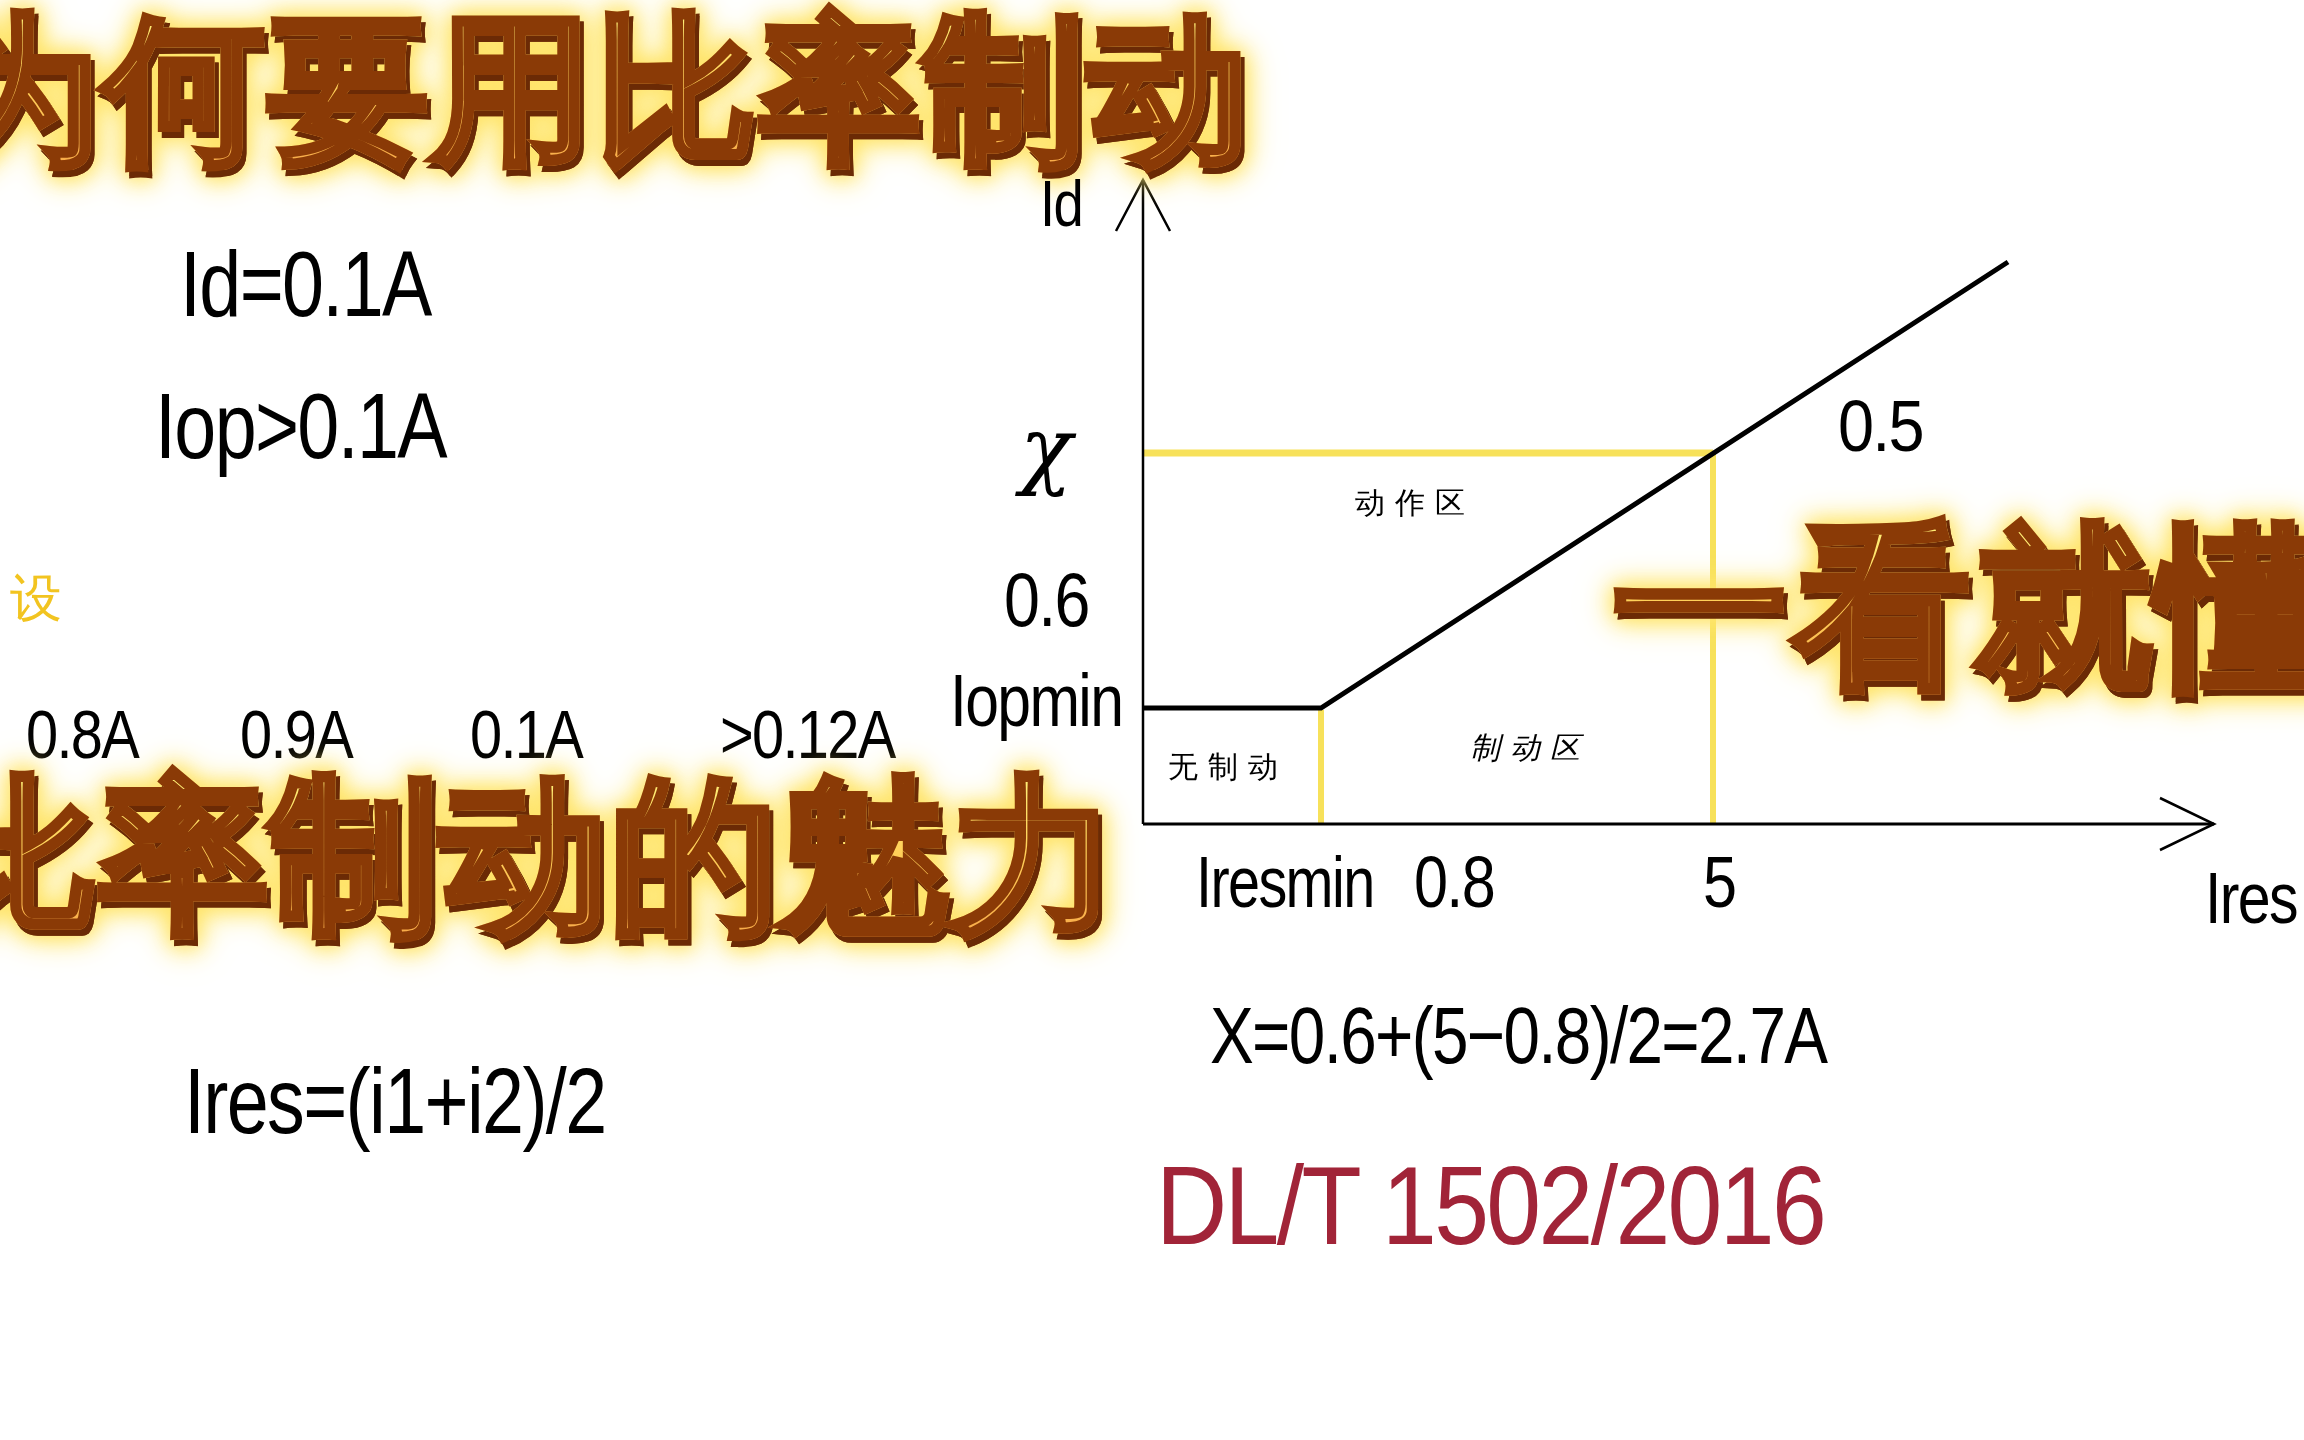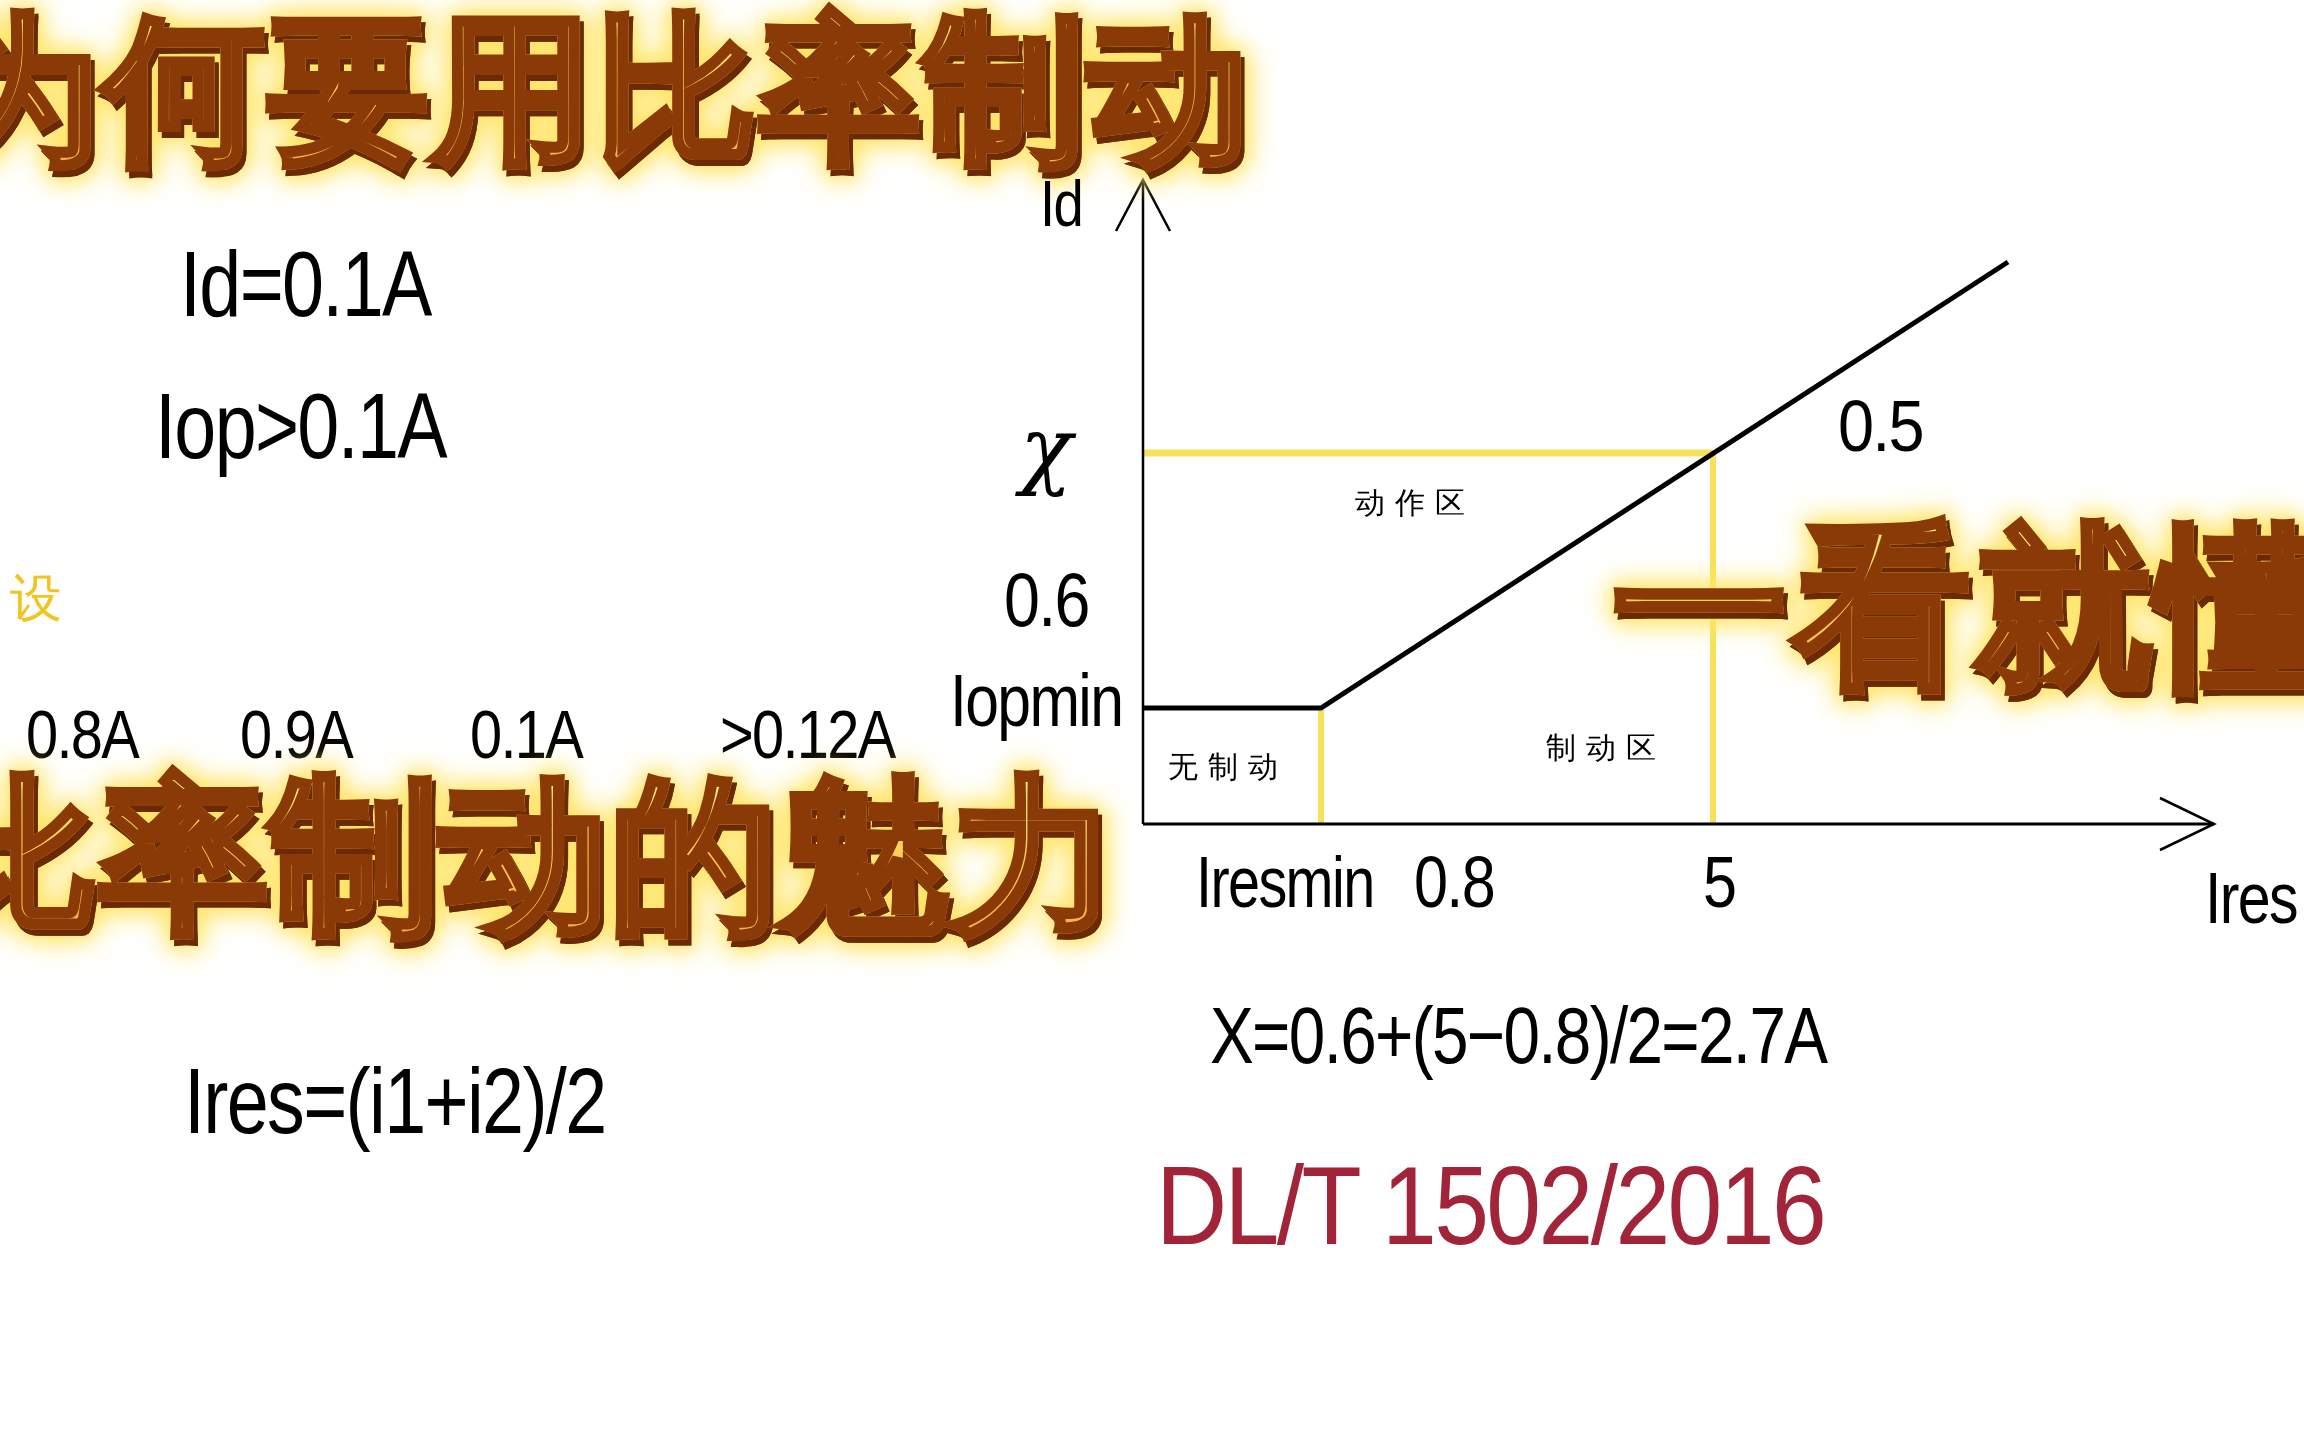--- a/index.html
+++ b/index.html
@@ -63,21 +63,21 @@
 <div class="abs formula" style="left:184px; top:1055px; font-size:92px; transform:scaleX(0.82);">Ires=(i1+i2)/2</div>
 
 <div class="abs formula" style="left:1040px; top:172px; font-size:64px; transform:scaleX(0.85);">Id</div>
 <div class="abs" style="left:1020px; top:405px; font-size:86px; font-style:italic; font-family:'DejaVu Serif', serif;">χ</div>
 <div class="abs formula" style="left:1004px; top:562px; font-size:76px; transform:scaleX(0.85);">0.6</div>
 <div class="abs formula" style="left:950px; top:664px; font-size:74px; transform:scaleX(0.82);">Iopmin</div>
 
 <div class="abs formula" style="left:1838px; top:390px; font-size:72px; transform:scaleX(0.9);">0.5</div>
 
 <div class="abs cjk-small" style="left:1308px; top:488px;margin-left:47px;">动作区</div>
-<div class="abs cjk-small" style="left:1546px; top:733px;">制动区</div>
+<div class="abs cjk-small" style="left:1470px; top:733px;font-style:italic;">制动区</div>
 <div class="abs cjk-small" style="left:1168px; top:752px;">无制动</div>
 
 <div class="abs formula" style="left:1196px; top:846px; font-size:72px; transform:scaleX(0.8);">Iresmin</div>
 <div class="abs formula" style="left:1414px; top:846px; font-size:72px; transform:scaleX(0.85);">0.8</div>
 <div class="abs formula" style="left:1703px; top:846px; font-size:72px; transform:scaleX(0.85);">5</div>
 <div class="abs formula" style="left:2205px; top:862px; font-size:72px; transform:scaleX(0.82);">Ires</div>
 
 <div class="abs formula" style="left:1210px; top:996px; font-size:80px; transform:scaleX(0.82);">X=0.6+(5−0.8)/2=2.7A</div>
 
 <div class="abs" style="left:1156px; top:1150px; font-size:112px; color:#a12438; letter-spacing:-3px; transform:scaleX(0.88); transform-origin:left top;">DL/T 1502/2016</div>

